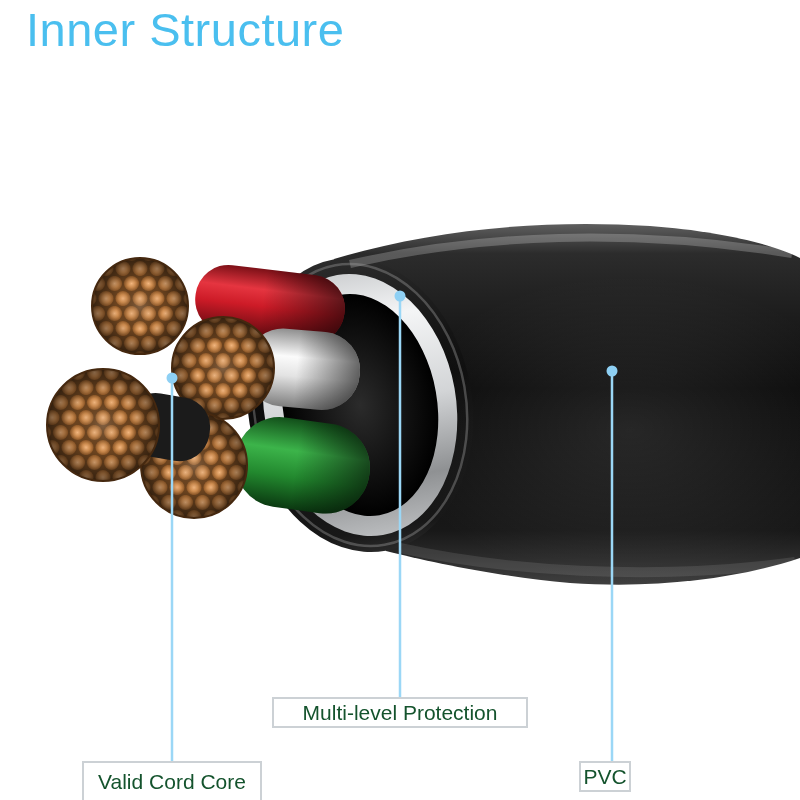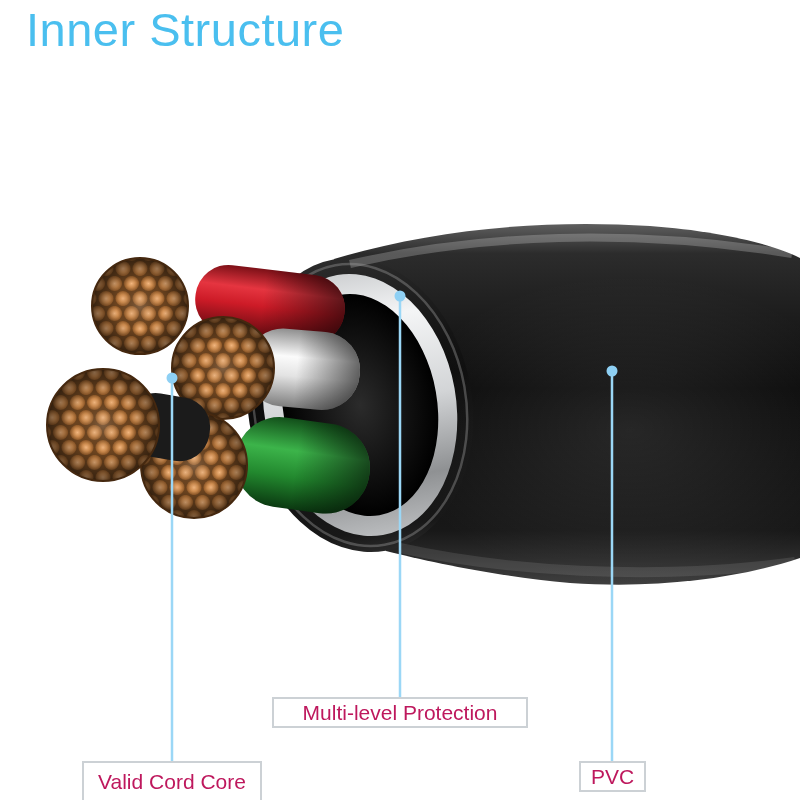--- a/index.html
+++ b/index.html
@@ -10,25 +10,25 @@
   }
   .illustration { position:absolute; left:0; top:0; width:800px; height:800px; }
   .page-title {
     position:absolute; left:26px; top:2px;
     font-size:47px; font-weight:400; letter-spacing:0.5px;
     color:#4abfef; white-space:nowrap;
   }
   .label-box {
     position:absolute; border:2px solid #ccd1d5; border-radius:0;
     display:flex; align-items:center; justify-content:center;
-    color:#be185d; font-size:21px; background:transparent; white-space:nowrap;
+    color:#14532d; font-size:21px; background:transparent; white-space:nowrap;
   }
   #label-multi { left:272px; top:697px; width:256px; height:31px; }
   #label-core  { left:82px;  top:761px; width:180px; height:42px; }
-  #label-pvc   { left:579px; top:761px; width:67px;  height:31px; }
+  #label-pvc   { left:579px; top:761px; width:52px;  height:31px; }
 </style>
 </head>
 <body>
 
 <div class="stage">
 
   <svg class="illustration" viewBox="0 0 800 800" xmlns="http://www.w3.org/2000/svg">
     <defs>
       <linearGradient id="jacketGrad" x1="0" y1="215" x2="0" y2="600" gradientUnits="userSpaceOnUse">
         <stop offset="0" stop-color="#6e6e6e"></stop>

